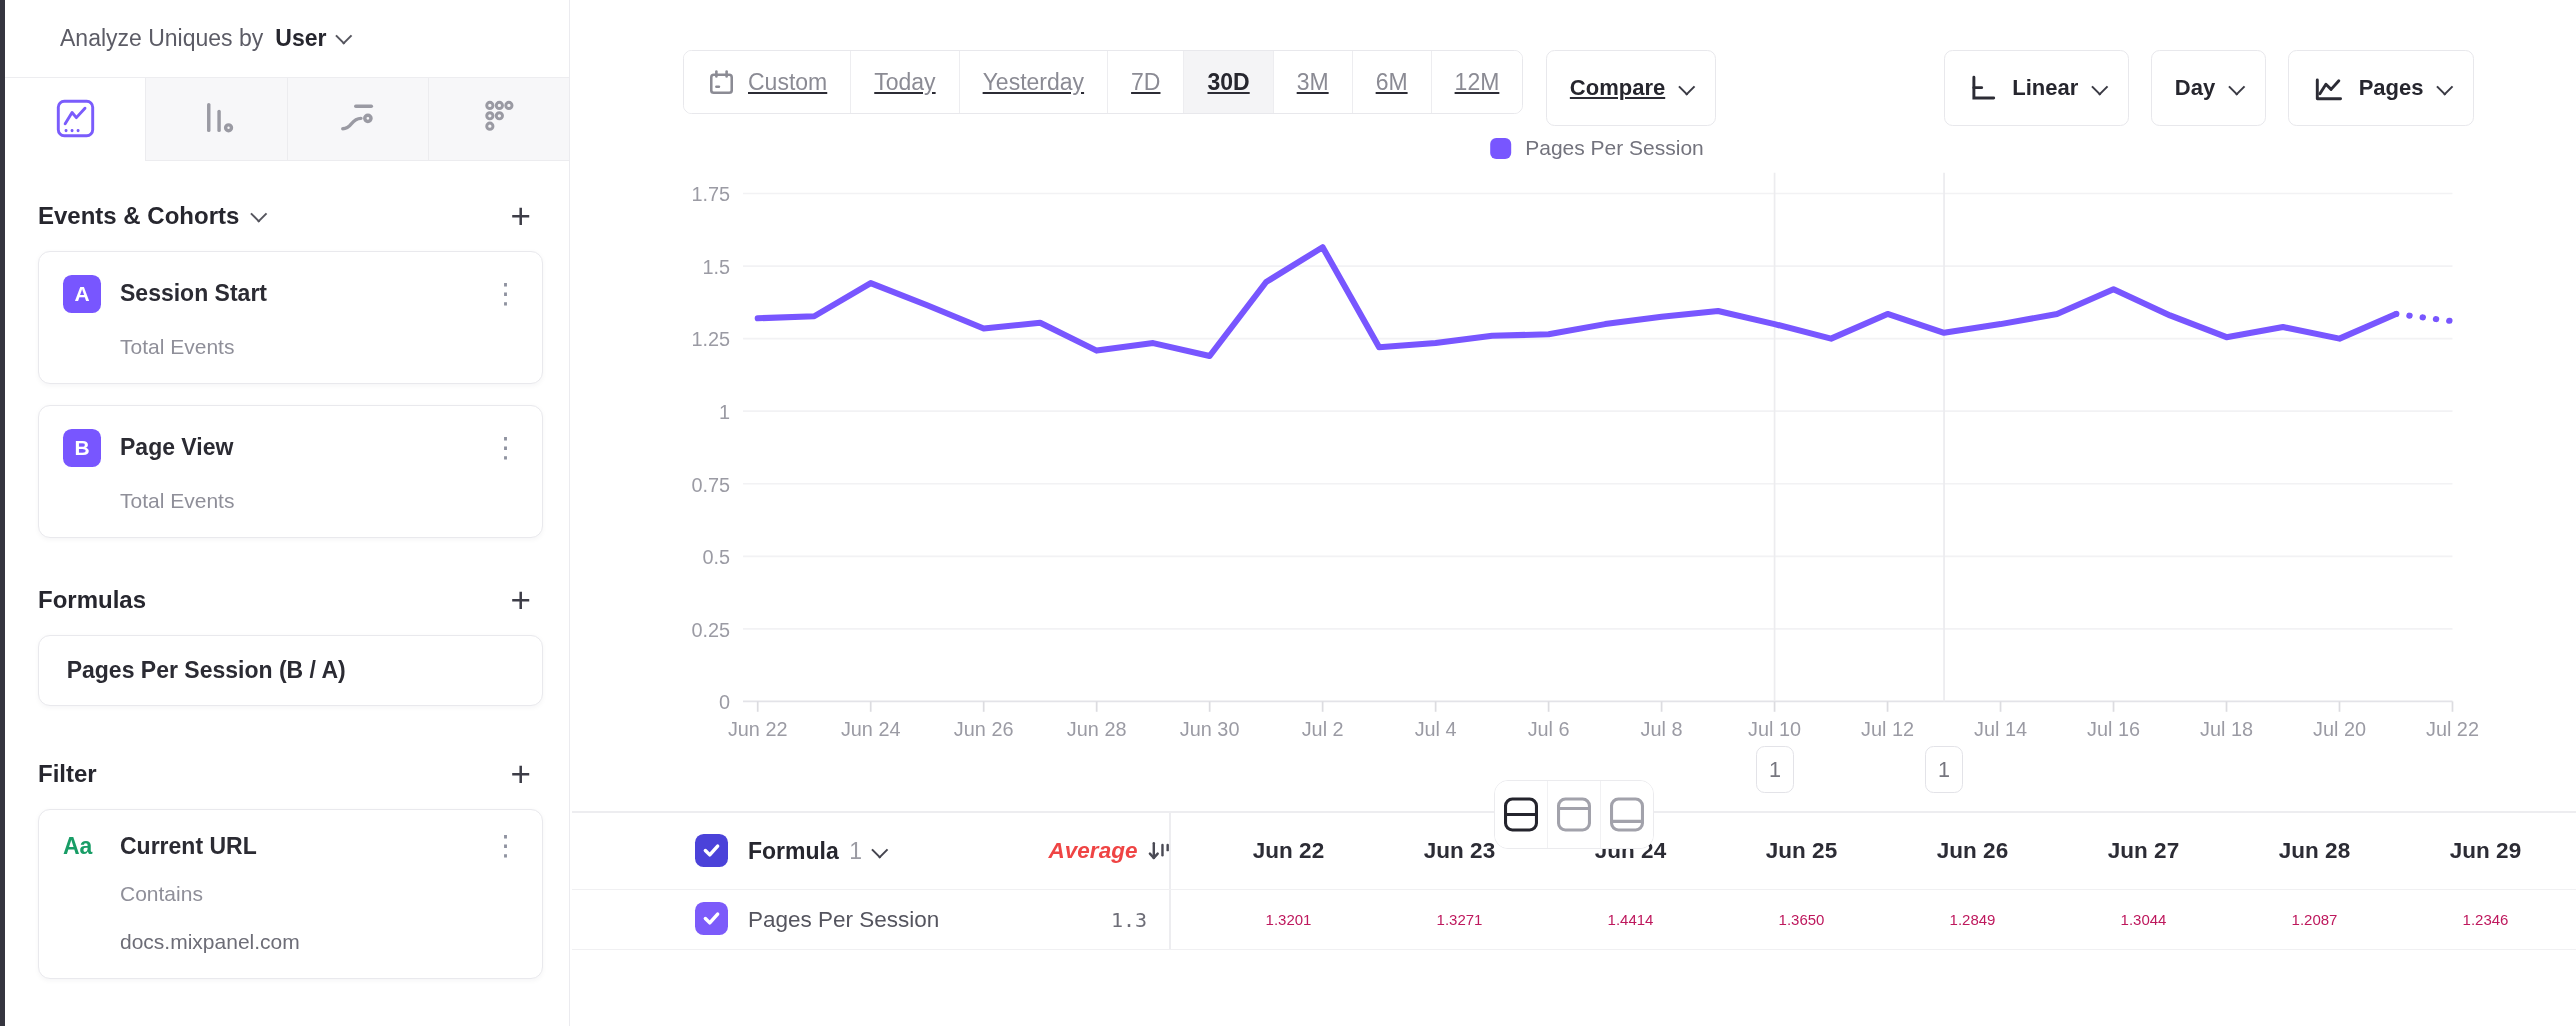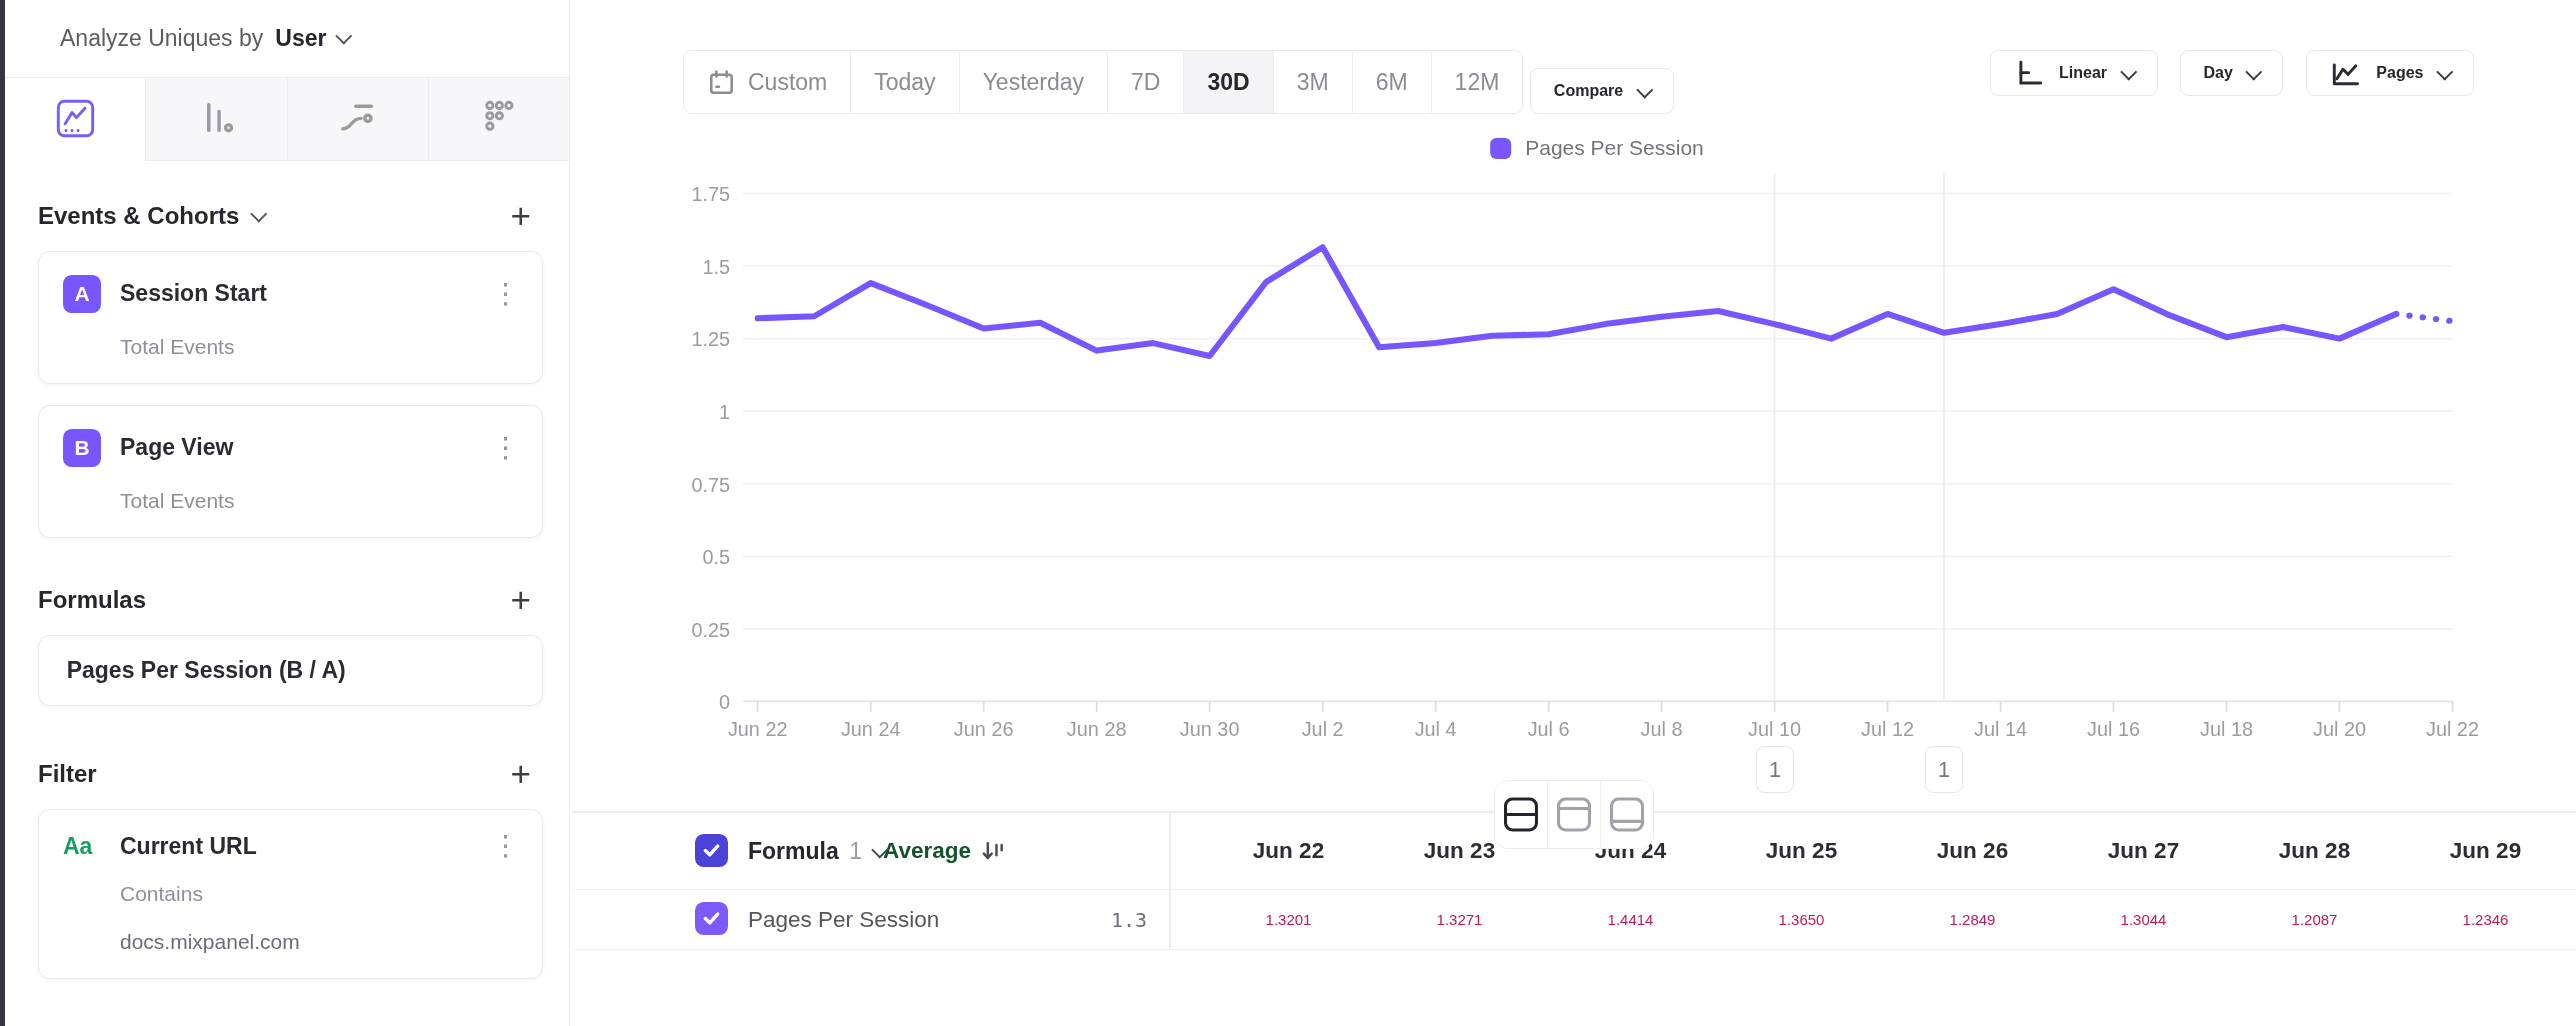--- a/index.html
+++ b/index.html
@@ -35,29 +35,29 @@
   .card-title{font-size:23px;font-weight:bold;color:#2b2b33;margin-left:19px;}
   .kebab{margin-left:auto;color:#8f93a0;font-size:28px;line-height:26px;cursor:pointer;letter-spacing:0;}
   .card-sub{margin-left:57px;margin-top:22.5px;font-size:21px;color:#8f8f99;}
   .aa{font-size:23px;font-weight:bold;flex:none;width:38px;text-align:left;}
   .contains-row{display:flex;gap:24px;flex-direction:column;}
   .contains-val{color:#6d6d77;}
 
   
   .main{position:absolute;left:572px;top:0;width:2004px;height:1026px;}
 
-  .toolbar{position:absolute;top:50px;left:111px;display:flex;gap:7px;align-items:flex-end;}
+  .toolbar{position:absolute;top:50px;left:111px;display:flex;gap:23px;align-items:flex-start;text-decoration:underline;}
   .range-group{display:flex;border:1.7px solid #e8e8ec;border-radius:8.6px;overflow:hidden;height:64px;box-sizing:border-box;}
   .range-item{display:flex;align-items:center;padding:0 23px;font-size:23px;color:#8b8b94;
               border-right:1.7px solid #ededf0;cursor:pointer;white-space:nowrap;background:#fff;}
   .range-item:last-child{border-right:none;}
   .range-item.active{background:#f4f4f6;color:#26262e;font-weight:bold;}
   .range-item svg{margin-right:12px;}
-  .tool-btn{display:flex;align-items:center;height:46px;padding:0 22.5px;border:1.7px solid #e8e8ec;border-radius:8.6px;
-            font-size:16px;font-weight:bold;color:#26262e;cursor:pointer;box-sizing:border-box;background:#fff;white-space:nowrap;}
+  .tool-btn{display:flex;align-items:center;height:76px;padding:0 22.5px;border:1.7px solid #e8e8ec;border-radius:8.6px;
+            font-size:22px;font-weight:bold;color:#26262e;cursor:pointer;box-sizing:border-box;background:#fff;white-space:nowrap;}
   .tool-btn .chev{margin-left:15.5px;margin-top:-3.5px;border-color:#3a3a44;}
   .tool-btn svg{margin-right:14px;}
   .toolbar-right{position:absolute;top:50px;right:102px;display:flex;gap:22.5px;}
 
   .legend{position:absolute;top:136px;left:1025px;transform:translateX(-50%);display:flex;align-items:center;gap:14px;}
   .legend-swatch{width:21px;height:21px;border-radius:6px;flex:none;}
   .legend-label{font-size:21px;color:#73737d;white-space:nowrap;}
 
   #chart-svg{position:absolute;top:0;left:0;}
 
@@ -76,22 +76,22 @@
   .trow{position:relative;}
   .trow.thead{height:76px;border-bottom:1.7px solid #f0f0f2;}
   .trow.tdata{height:59px;border-bottom:1.7px solid #f0f0f2;}
   .vline{position:absolute;left:597px;top:0;height:136px;width:1.7px;background:#ededf0;}
   .cb{position:absolute;left:123px;width:33px;height:33px;border-radius:8.6px;display:flex;align-items:center;justify-content:center;cursor:pointer;}
   .thead .cb{top:21px;background:#4b42d9;}
   .tdata .cb{top:12px;background:#7c5bfa;}
   .formula-label{position:absolute;left:176px;top:0;height:76px;display:flex;align-items:center;font-size:23px;font-weight:bold;color:#26262e;cursor:pointer;}
   .formula-label .num{font-weight:400;color:#9b9ba3;margin-left:10.4px;}
   .formula-label .chev{border-color:#44444e;margin-top:-3.5px;}
-  .avg-head{position:absolute;left:311px;width:289px;top:0;height:76px;display:flex;align-items:center;
-            font-size:22.5px;font-weight:bold;color:#14532d;gap:8.6px;}
+  .avg-head{position:absolute;left:311px;width:289px;top:0;height:76px;display:flex;align-items:center;justify-content:flex-end;
+            font-size:22.5px;font-weight:bold;color:#ef4444;gap:8.6px;font-style:italic;}
   .row-name{position:absolute;left:176px;top:0;height:59px;display:flex;align-items:center;font-size:22.5px;color:#55555f;}
   .avg-val{position:absolute;left:311px;width:264px;top:0;height:59px;display:flex;align-items:center;justify-content:flex-end;
            font-family:"DejaVu Sans Mono",monospace;font-size:20px;color:#6e6e78;}
   .date-cells{position:absolute;left:631px;top:0;right:0;height:100%;display:flex;}
   .date-cell{width:171px;flex:none;display:flex;align-items:center;justify-content:center;}
   .thead .date-cell{font-size:22.5px;font-weight:bold;color:#2c2c35;}
   .tdata .date-cell{font-family:Liberation Sans, sans-serif;font-size:15px;color:#be185d;}
 </style>
 </head>
 <body>

